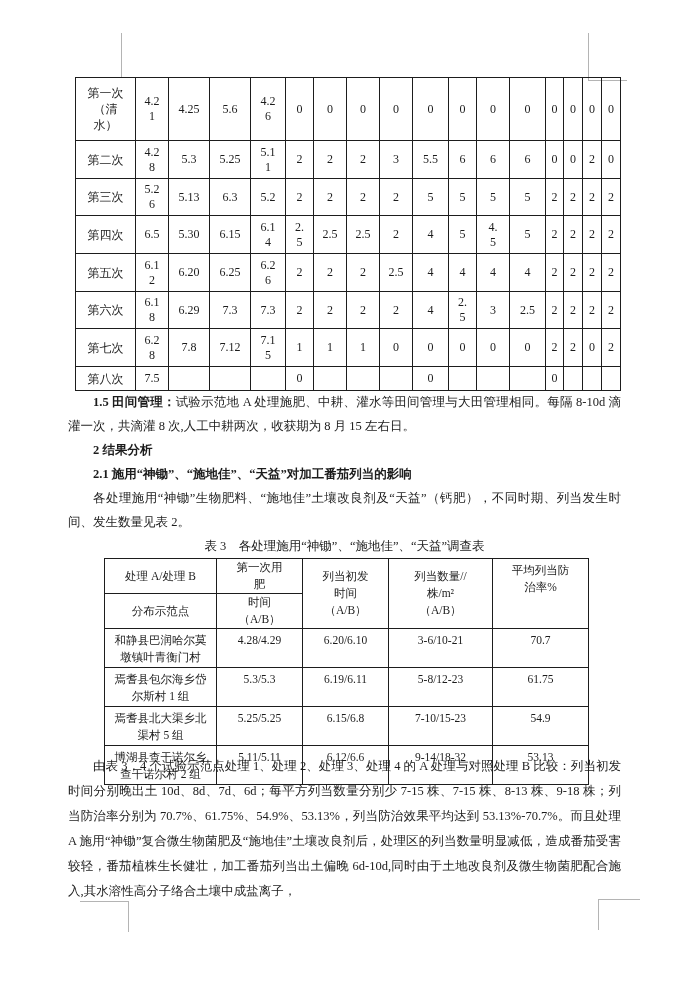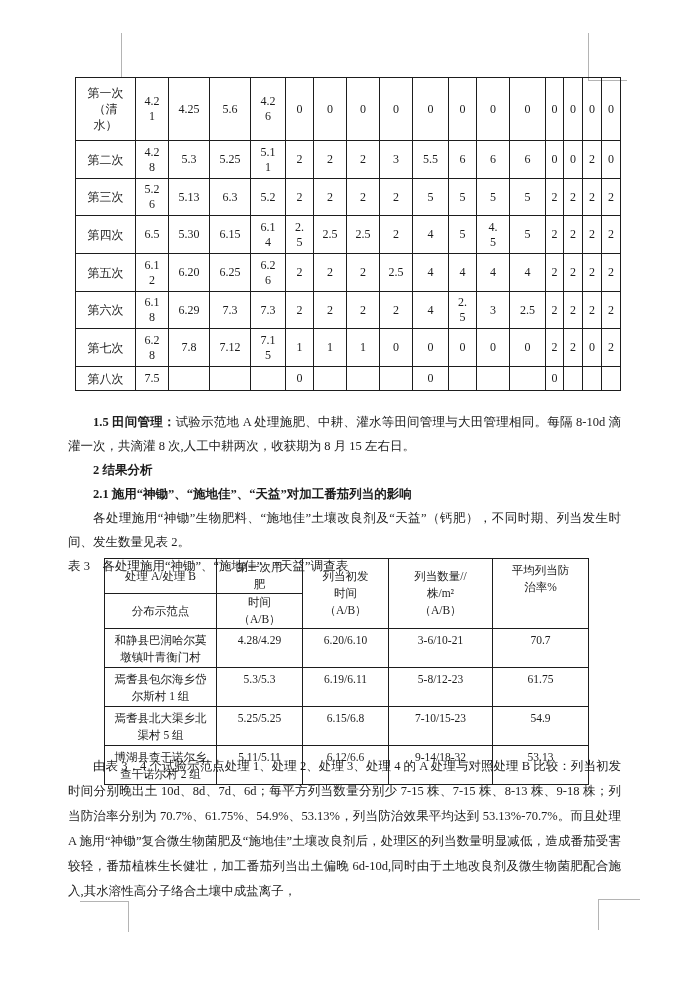--- a/index.html
+++ b/index.html
@@ -17,25 +17,25 @@
   .t1 td.lbl{line-height:16px;}
   .t1 tr:nth-child(1){height:63px;}
   .t1 tr:nth-child(2){height:38px;}
   .t1 tr:nth-child(3){height:37px;padding-left:20px;}
   .t1 tr:nth-child(4){height:38px;padding-left:41px;}
   .t1 tr:nth-child(5){height:38px;}
   .t1 tr:nth-child(6){height:37px;}
   .t1 tr:nth-child(7){height:38px;}
   .t1 tr:nth-child(8){height:24px;}
   
-  .textblock{position:absolute;left:68px;top:410px;width:553px;
+  .textblock{position:absolute;left:68px;top:390px;width:553px;
              font-size:12.5px;line-height:24px;text-align:justify;}
   .textblock p{margin:0;text-indent:2em;}
   .textblock p.h{font-weight:bold;}
-  .caption{text-indent:0 !important;}
+  .caption{text-align:center;text-indent:0 !important;}
   
   .t3{position:absolute;left:104px;top:558px;width:484px;font-size:11.5px;line-height:17px;}
   .t3 td{border:1px solid #1d1d1d;text-align:center;padding:0 16px;white-space:pre-line;}
   .t3 thead tr{height:22px;}
   .t3 thead td{vertical-align:middle;}
   .t3 thead td.vtop{vertical-align:top;padding-top:3px;}
   .t3 tbody tr{height:39px;}
   .t3 tbody td{vertical-align:top;padding-top:3px;word-break:break-all;}
   .t3 tbody td.site{padding:3px 6px 0 6px;}
   

